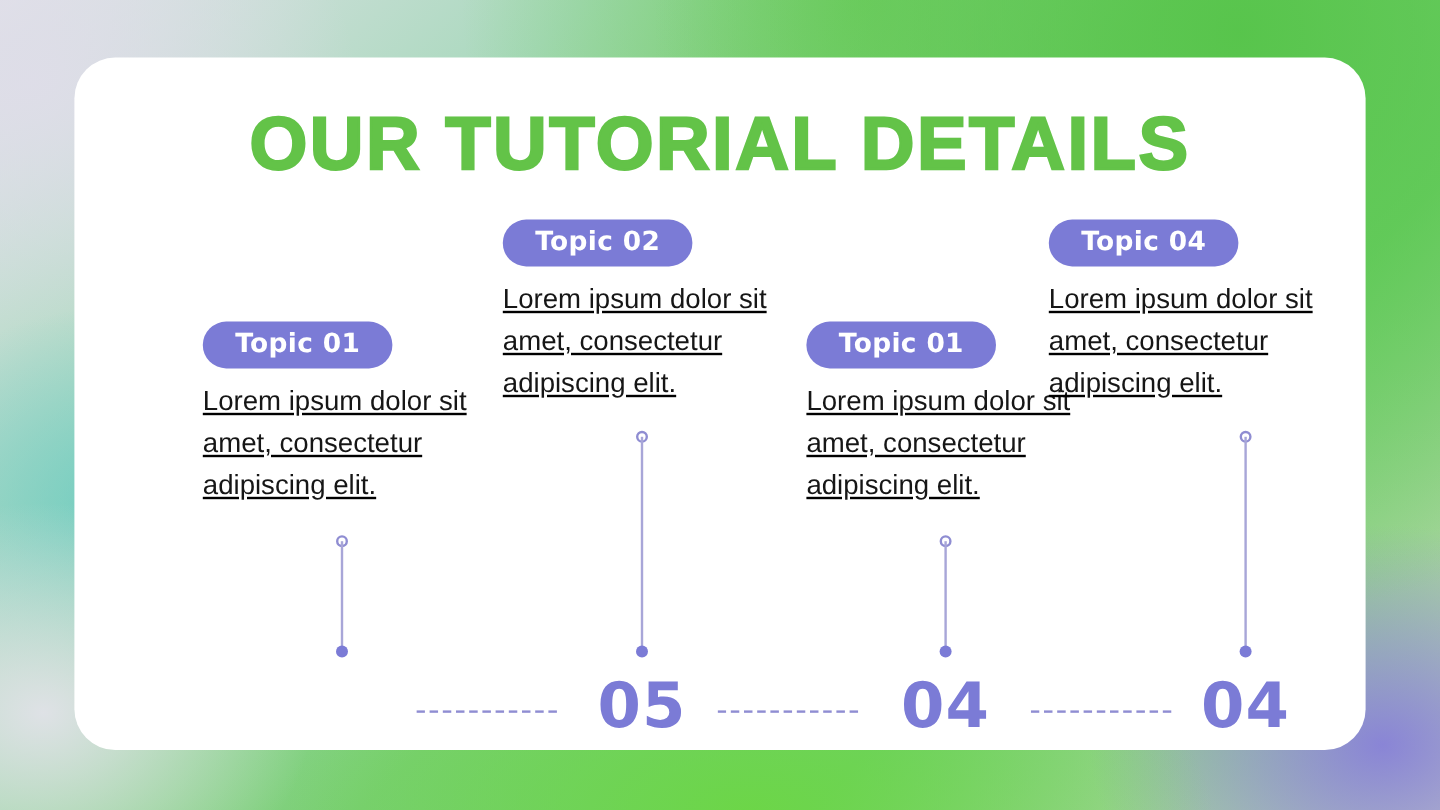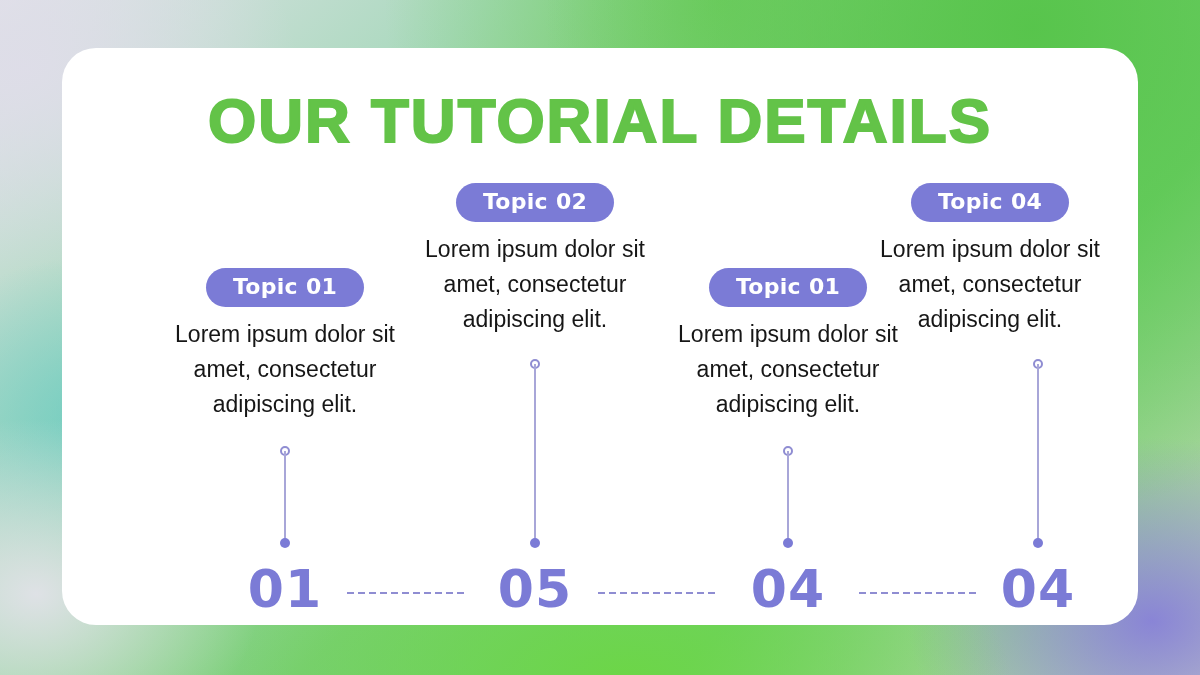--- a/index.html
+++ b/index.html
@@ -67,21 +67,21 @@
     letter-spacing: 2px;
     text-transform: uppercase;
     -webkit-text-stroke: 2px #63c348;
     white-space: nowrap;
   }
 
   
   .timeline-column {
     position: absolute;
     width: 232px;
-    text-align: center;
+    text-decoration: underline;
   }
   #timeline-column-1 { left: 107px;  top: 220px; }
   #timeline-column-2 { left: 357px;  top: 135px; }
   #timeline-column-3 { left: 610px;  top: 220px; }
   #timeline-column-4 { left: 812px;  top: 135px; }
 
   .topic-badge {
     display: inline-block;
     background: #7b7bd6;
     color: #ffffff;
@@ -213,21 +213,20 @@
     <div class="node-top"></div>
     <div class="stem"></div>
     <div class="node-bottom"></div>
   </div>
   <div class="connector" id="connector-4">
     <div class="node-top"></div>
     <div class="stem"></div>
     <div class="node-bottom"></div>
   </div>
 
-  <div class="step-number" id="step-number-1">01</div>
   <div class="step-number" id="step-number-2">05</div>
   <div class="step-number" id="step-number-3">04</div>
   <div class="step-number" id="step-number-4">04</div>
 
   <div class="dashed-link" id="dashed-link-1"></div>
   <div class="dashed-link" id="dashed-link-2"></div>
   <div class="dashed-link" id="dashed-link-3"></div>
 
 </div>
 

